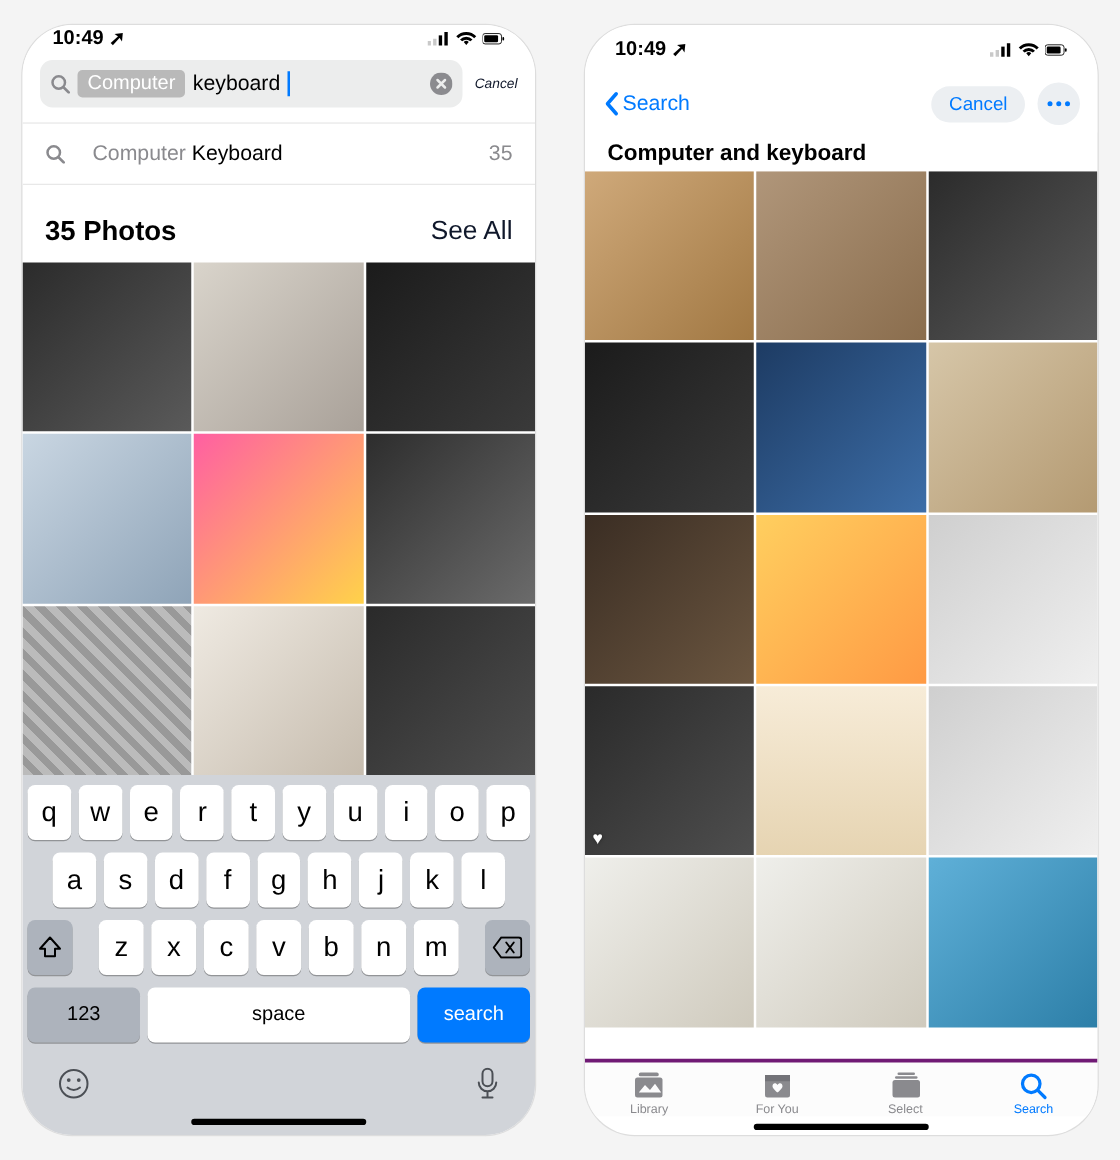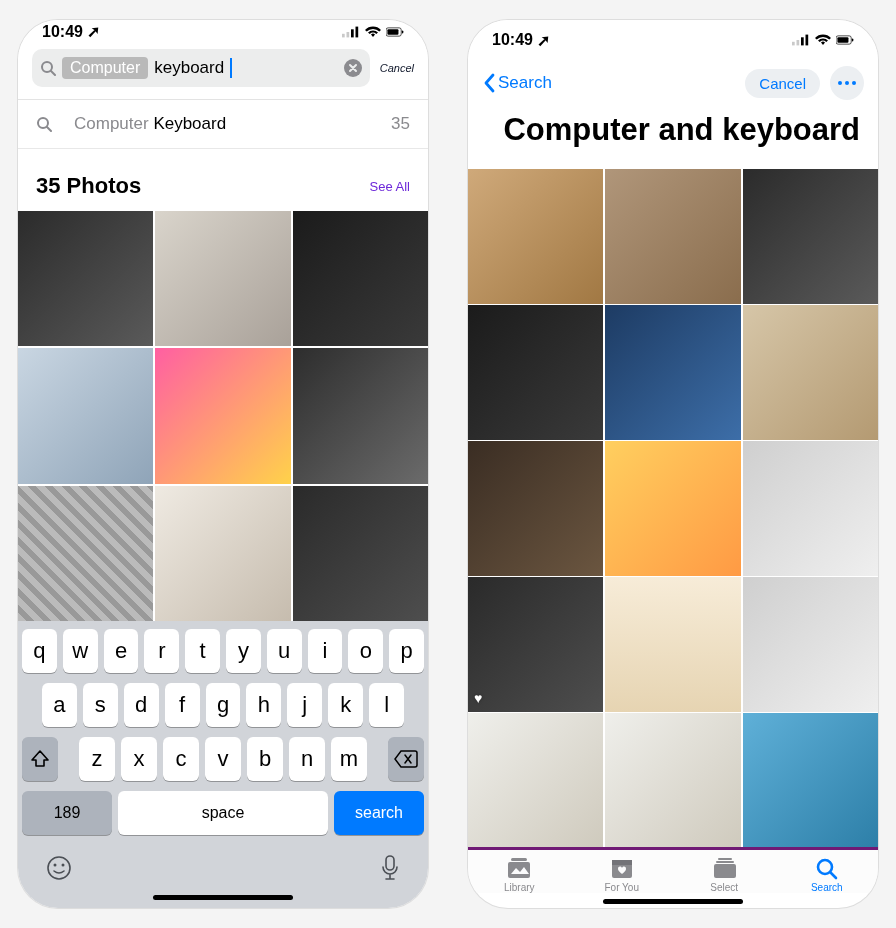--- a/index.html
+++ b/index.html
@@ -76,21 +76,21 @@
   }
   .suggestion-row .left { display:flex; align-items:center; gap:22px; font-size:17px;}
   .suggestion-row .grey { color:#8a8a8e; }
   .suggestion-row .black { color:#000; }
   .suggestion-row .count { color:#8a8a8e; font-size:17px;margin-left:17px;}
   .section-header {
     display:flex; align-items:center; justify-content:space-between;
     padding: 24px 18px 12px;
   }
   .section-header h2 { font-size:22px; font-weight:700; color:#000;}
-  .see-all { color:#6d28d9; font-size:13px; }
+  .see-all { color:#0f172a; font-size:21px; }
   .grid {
     display:grid;
     grid-template-columns: repeat(3,1fr);
     gap: 2px;
     background:#fff;
   }
   .thumb {
     aspect-ratio: 1/1;
     background:#888;
     position:relative;
@@ -140,21 +140,21 @@
   }
   .back-link { color:#007aff; font-size:17px; display:flex; align-items:center; gap:2px;}
   .nav-actions { display:flex; align-items:center; gap:10px; }
   .pill {
     background:#eceff2; border-radius:16px; padding:6px 14px; color:#007aff; font-size:15px; font-weight:500;
   }
   .pill.icon { width:34px; height:34px; display:flex; align-items:center; justify-content:center; padding:0; border-radius:50%;}
   .dots { display:flex; gap:3px;}
   .dots span { width:4px;height:4px;background:#007aff;border-radius:50%;}
   .results-title {
-    font-size:31px; font-weight:700; padding: 6px 18px 21px; text-align: right;
+    font-size:18px; font-weight:700; padding: 6px 18px 4px;
   }
   .grid3 {
     display:grid; grid-template-columns:repeat(3,1fr); gap:2px;
     flex:1; overflow:hidden; align-content:start;
   }
   .grid3 .thumb { aspect-ratio:1/1;}
   .heart-badge {
     position:absolute; bottom:6px; left:6px; color:#fff; font-size:14px;
     text-shadow:0 0 3px rgba(0,0,0,0.4);
   }
@@ -309,21 +309,21 @@
           <div class="key">m</div>
         </div>
       <div class="key mod">
         <svg width="24" height="18" viewBox="0 0 24 18">
             <path d="M7 1 H21 A2 2 0 0 1 23 3 V15 A2 2 0 0 1 21 17 H7 L1 9 Z" fill="none" stroke="#000" stroke-width="1.5"></path>
             <path d="M11 5 L17 13 M17 5 L11 13" stroke="#000" stroke-width="1.5" stroke-linecap="round"></path>
           </svg>
       </div>
     </div>
     <div class="kbd-row r4">
-      <div class="key wide123">189</div>
+      <div class="key wide123">123</div>
       <div class="key space">space</div>
       <div class="key search">search</div>
     </div>
     <div class="kbd-bottom">
       <span>
         <svg width="26" height="26" viewBox="0 0 26 26">
             <circle cx="13" cy="13" r="11" fill="none" stroke="#4b4f55" stroke-width="1.6"></circle>
             <circle cx="9" cy="10" r="1.5" fill="#4b4f55"></circle>
             <circle cx="17" cy="10" r="1.5" fill="#4b4f55"></circle>
             <path d="M8 16 Q13 20 18 16" fill="none" stroke="#4b4f55" stroke-width="1.6" stroke-linecap="round"></path>

